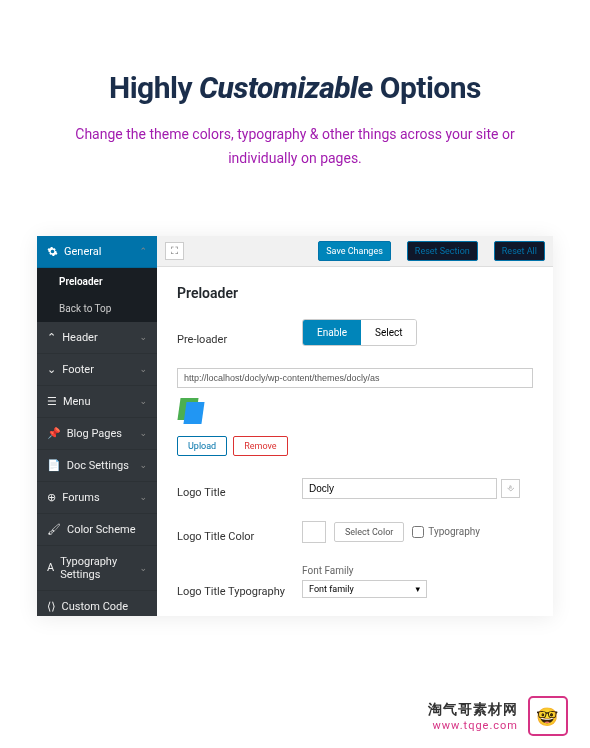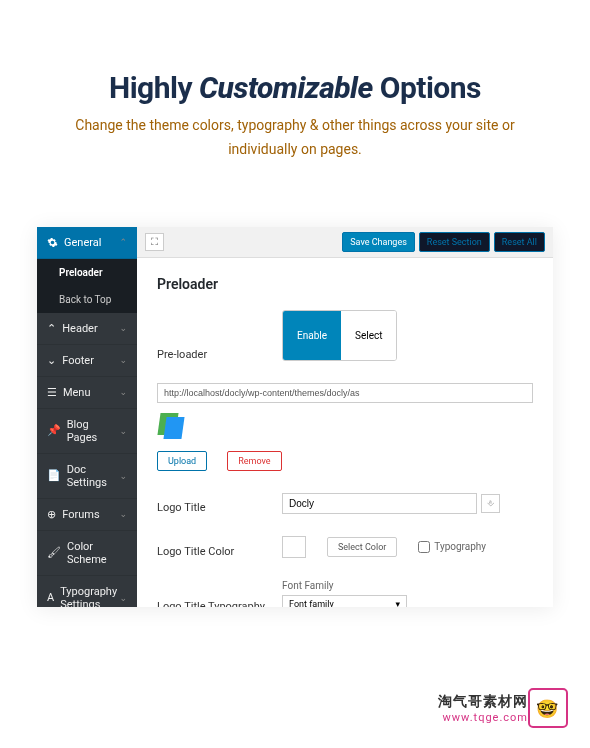--- a/index.html
+++ b/index.html
@@ -1,64 +1,64 @@
 <!DOCTYPE html>
 <html><head>
 <meta charset="utf-8">
 <style>
 *{margin:0;padding:0;box-sizing:border-box}
 body{font-family:-apple-system,BlinkMacSystemFont,"Segoe UI",Roboto,sans-serif;background:#fff;width:590px;height:748px;overflow:hidden;position:relative}
 .hero{text-align:center;padding:70px 40px 30px}
 .hero h1{font-size:30px;font-weight:700;color:#1b2e4b;letter-spacing:-0.5px}
 .hero h1 em{font-style:italic;font-weight:800}
-.hero p{margin-top:9px;color:#a16207;font-size:14px;line-height:1.7}
+.hero p{margin-top:18px;color:#a21caf;font-size:14px;line-height:1.7}
 .panel{margin:35px 37px 0;background:#fff;box-shadow:0 2px 20px rgba(0,0,0,0.08)}
 .titlebar{background:#23282d;color:#fff;padding:22px 18px;font-size:13px}
 .titlebar .vn{font-size:10px;margin-left:4px;color:#aaa}
 .admin{display:flex;height:380px;overflow:hidden}
-.sidebar{width:100px;background:#32373c;color:#eee;font-size:11px;flex-shrink:0}
+.sidebar{width:120px;background:#32373c;color:#eee;font-size:11px;flex-shrink:0}
 .side-item{display:flex;align-items:center;justify-content:space-between;padding:9px 10px;cursor:pointer;border-bottom:1px solid rgba(0,0,0,0.1)}
 .side-item.active{background:#0073aa;color:#fff}
 .side-sub{background:#191e23;padding:8px 10px 8px 22px;font-size:10px;color:#ccc;cursor:pointer}
 .side-sub.active{color:#fff;font-weight:600}
 .side-item .lbl{display:flex;align-items:center;gap:6px}
 .chev{font-size:9px;color:#888}
 .main{flex:1;background:#fff;display:flex;flex-direction:column}
 .toolbar{background:#f1f1f1;border-bottom:1px solid #ddd;padding:5px 8px;display:flex;justify-content:space-between;align-items:center}
 .tool-left{background:#fff;border:1px solid #ccc;padding:2px 5px;font-size:10px;color:#666}
-.tool-right{display:flex;gap:4px}
+.tool-right{display:flex;gap:16px}
 .tbtn{font-size:9px;padding:4px 7px;border-radius:2px;cursor:pointer;border:1px solid}
 .tbtn.primary{background:#0085ba;color:#fff;border-color:#0073aa}
 .tbtn.secondary{background:#0f172a;color:#0073aa;border-color:#0073aa}
 .content{padding:18px 20px;overflow-y:auto}
 .content h2{font-size:14px;font-weight:600;color:#23282d;margin-bottom:18px}
 .field{display:flex;align-items:flex-end;margin-bottom:22px;font-size:11px}
 .field-label{width:125px;flex-shrink:0;color:#333;padding-top:4px}
 .field-control{flex:1}
 .toggle{display:inline-flex;border:1px solid #ccc;border-radius:3px;overflow:hidden}
-.toggle span{padding:19px 14px;font-size:10px;cursor:pointer;background:#fff}
+.toggle span{padding:7px 14px;font-size:10px;cursor:pointer;background:#fff}
 .toggle span.on{background:#0085ba;color:#fff}
 .url-input{width:100%;border:1px solid #ccc;padding:4px 6px;font-size:9px;color:#555;background:#fff}
 .logo-prev{width:28px;height:28px;margin:10px 0;position:relative}
 .lp1{position:absolute;width:18px;height:22px;background:#4CAF50;transform:skewX(-8deg);left:2px;top:0}
 .lp2{position:absolute;width:18px;height:22px;background:#2196F3;transform:skewX(-8deg);left:8px;top:4px}
-.btn-row{display:flex;gap:20px}
+.btn-row{display:flex;gap:6px}
 .sbtn{font-size:9px;padding:4px 10px;border:1px solid;border-radius:2px;cursor:pointer;background:#fff}
 .sbtn.upload{border-color:#0073aa;color:#0073aa}
 .sbtn.remove{border-color:#dc3232;color:#dc3232}
 .text-input{width:195px;border:1px solid #ccc;padding:4px 6px;font-size:10px;background:#fff}
 .input-wrap{display:flex;align-items:center;gap:4px}
 .input-icon{border:1px solid #ccc;padding:3px 5px;font-size:9px;color:#888}
-.color-row{display:flex;align-items:center;gap:21px}
+.color-row{display:flex;align-items:center;gap:8px}
 .color-box{width:24px;height:22px;border:1px solid #ccc;background:#fff}
 .chk{display:flex;align-items:center;gap:4px;font-size:10px;color:#666}
 .chk input{width:12px;height:12px}
 .typo-label{font-size:10px;color:#666;margin-bottom:4px}
 .select{width:125px;border:1px solid #ccc;padding:3px 6px;font-size:9px;background:#fff;display:flex;justify-content:space-between;align-items:center}
-.footer{position:absolute;bottom:20px;right:22px;display:flex;align-items:center;}
+.footer{position:absolute;bottom:12px;right:22px;display:flex;align-items:center;gap:10px}
 .footer-txt{text-align:right}
 .cn{font-size:14px;font-weight:600;color:#333;letter-spacing:1px}
 .url{font-size:11px;color:#d63384;letter-spacing:1px}
 .mascot{width:40px;height:40px;border:2px solid #d63384;border-radius:5px;display:flex;align-items:center;justify-content:center;font-size:18px}
 .ico{width:11px;height:11px;display:inline-block}
 </style>
 </head>
 <body>
 
 <div class="hero">

